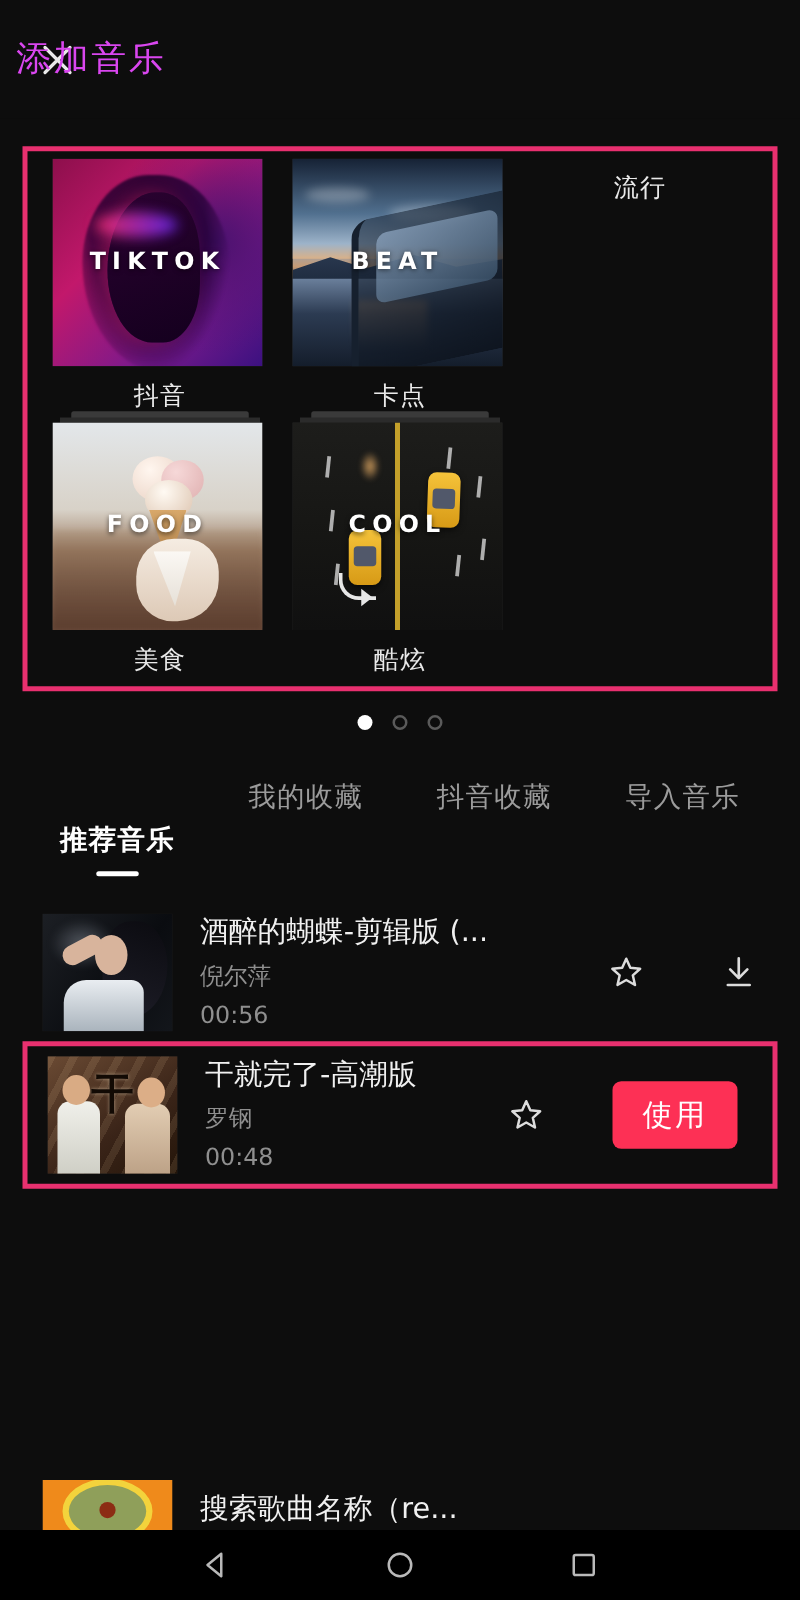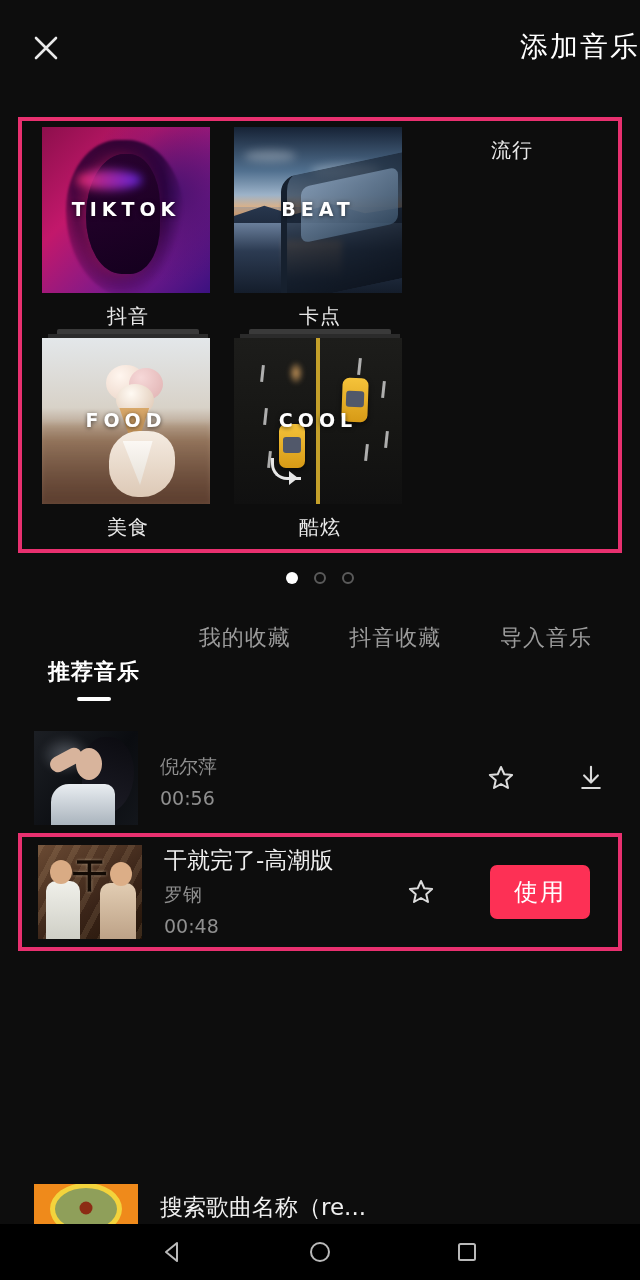--- a/index.html
+++ b/index.html
@@ -21,23 +21,23 @@
     height:95px;
     background:#0d0d0d;
   }
   .close-btn {
     position:absolute; left:24px; top:26px;
     width:44px; height:44px;
     display:flex; align-items:center; justify-content:center;
   }
   .close-btn svg { display:block; }
   .header-title {
-    position:absolute; left:0; right:0; top:28px;
-    text-align:right;
-    color:#ffffff;
+    position:absolute; left:13px; right:0; top:28px;
+    text-align:left;
+    color:#d946ef;
     font-size:28px;
     letter-spacing:2px;
   }
 
   
   .search-wrap { padding:0 38px; }
   .search-bar {
     height:50px;
     background:#272727;
     border-radius:25px;
@@ -499,20 +499,21 @@
       <div class="song-thumb">
         <div class="sa-1">
           <div class="glow"></div>
             <div class="hair"></div>
             <div class="face"></div>
           <div class="arm"></div>
             <div class="dress"></div>
         </div>
       </div>
       <div class="song-info">
+        <div class="song-title">酒醉的蝴蝶-剪辑版 (...</div>
         <div class="song-artist">倪尔萍</div>
         <div class="song-dur">00:56</div>
       </div>
       <div class="song-actions">
         <div class="icon-btn">
           <svg width="30" height="30" viewBox="0 0 24 24" aria-hidden="true">
             <path d="M12 3.2 L14.6 9 L20.9 9.6 L16.2 13.8 L17.6 20 L12 16.8 L6.4 20 L7.8 13.8 L3.1 9.6 L9.4 9 Z" fill="none" stroke="#dcdcdc" stroke-width="1.6" stroke-linejoin="round"></path>
           </svg>
         </div>
         <div class="icon-btn">

